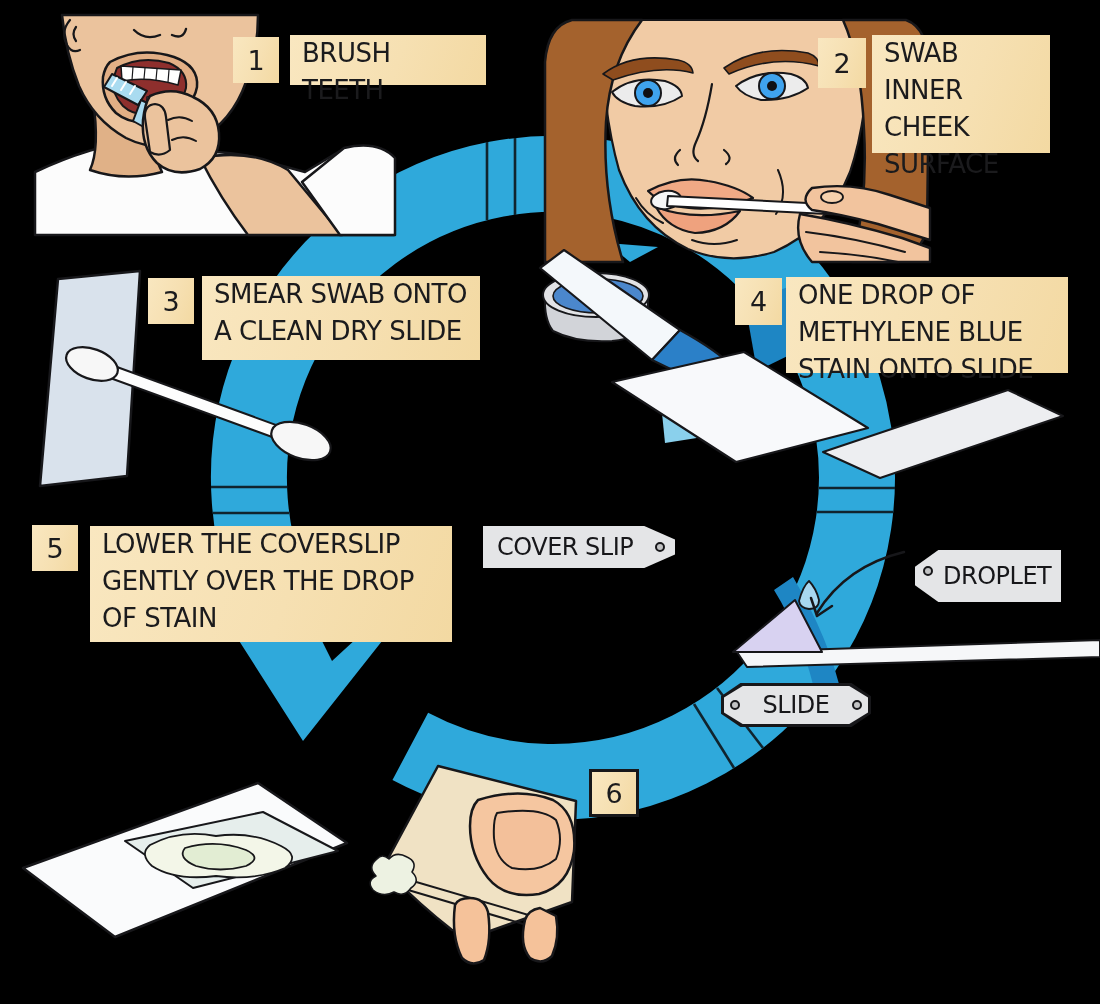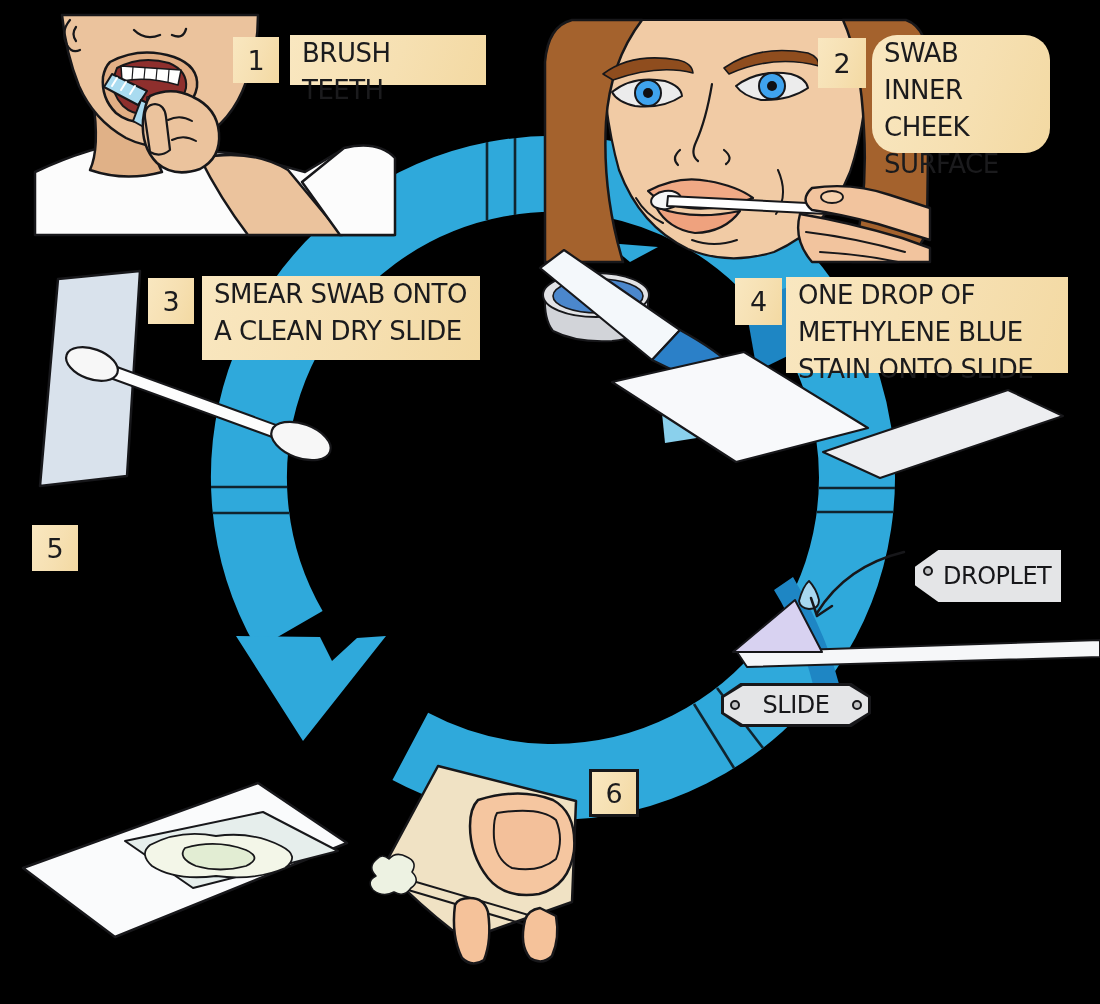--- a/index.html
+++ b/index.html
@@ -146,37 +146,45 @@
       <path d="M 497 813 Q 540 806 556 820 Q 564 839 556 859 Q 539 873 512 868 Q 496 860 494 838 Q 493 820 497 813 Z" fill="#F3C09A" stroke="#17171a" stroke-width="2"></path>
       <path d="M 455 905 Q 451 936 462 958 Q 472 968 484 960 Q 492 940 488 912 Q 484 898 470 898 Q 458 898 455 905 Z" fill="#F5C29A" stroke="#17171a" stroke-width="2.5"></path>
       <path d="M 525 920 Q 519 945 530 958 Q 542 966 552 956 Q 560 938 556 916 L 540 908 Q 528 910 525 920 Z" fill="#F5C29A" stroke="#17171a" stroke-width="2.5"></path>
     </g>
   </svg>
 
   <div class="badge" style="left:233px;top:37px;width:46px;height:46px;">1</div>
   <div class="sbox" style="left:290px;top:35px;width:196px;height:50px;">BRUSH TEETH</div>
 
   <div class="badge" style="left:818px;top:38px;width:48px;height:50px;">2</div>
-  <div class="sbox" style="left:872px;top:35px;width:178px;height:118px;border-radius:25px;">SWAB INNER
+  <div class="sbox" style="left:872px;top:35px;width:178px;height:118px;">SWAB INNER
 CHEEK
 SURFACE</div>
 
   <div class="badge" style="left:148px;top:278px;width:46px;height:46px;">3</div>
   <div class="sbox" style="left:202px;top:276px;width:278px;height:84px;">SMEAR SWAB ONTO
 A CLEAN DRY SLIDE</div>
 
   <div class="badge" style="left:735px;top:278px;width:47px;height:47px;">4</div>
   <div class="sbox" style="left:786px;top:277px;width:282px;height:96px;">ONE DROP OF
 METHYLENE BLUE
 STAIN ONTO SLIDE</div>
 
   <div class="badge" style="left:32px;top:525px;width:46px;height:46px;">5</div>
+  <div class="sbox" style="left:90px;top:526px;width:362px;height:116px;">LOWER THE COVERSLIP
+GENTLY OVER THE DROP
+OF STAIN</div>
 
   <div class="badge bordered" style="left:589px;top:769px;width:50px;height:48px;">6</div>
 
+  <div class="tag" style="left:483px;top:526px;width:192px;height:42px;">
+    <div class="shape clip-right"></div>
+    <div class="hole" style="right:10px;top:16px;"></div>
+    <div class="txt" style="padding-left:14px;">COVER SLIP</div>
+  </div>
 
   <div class="tag" style="left:915px;top:530px;width:146px;height:52px;margin-top:20px;">
     <div class="shape clip-left"></div>
     <div class="hole" style="left:8px;top:16px;"></div>
     <div class="txt" style="padding-left:28px;">DROPLET</div>
   </div>
 
   <div class="tag" style="left:721px;top:683px;width:118px;height:44px;padding-left:32px;">
     <div class="shape dark clip-oct"></div>
     <div class="shape clip-oct" style="inset:3px;"></div>

